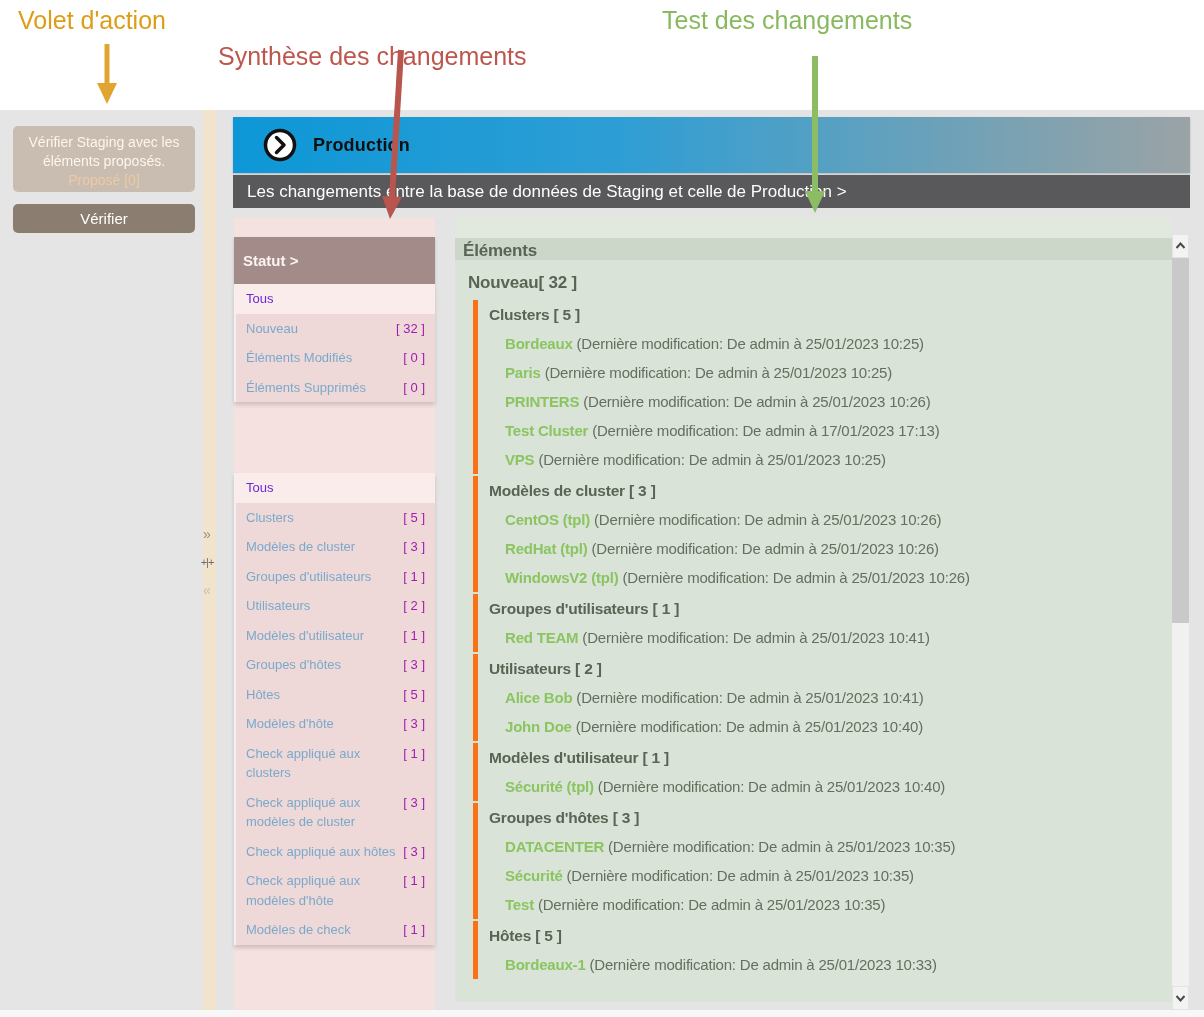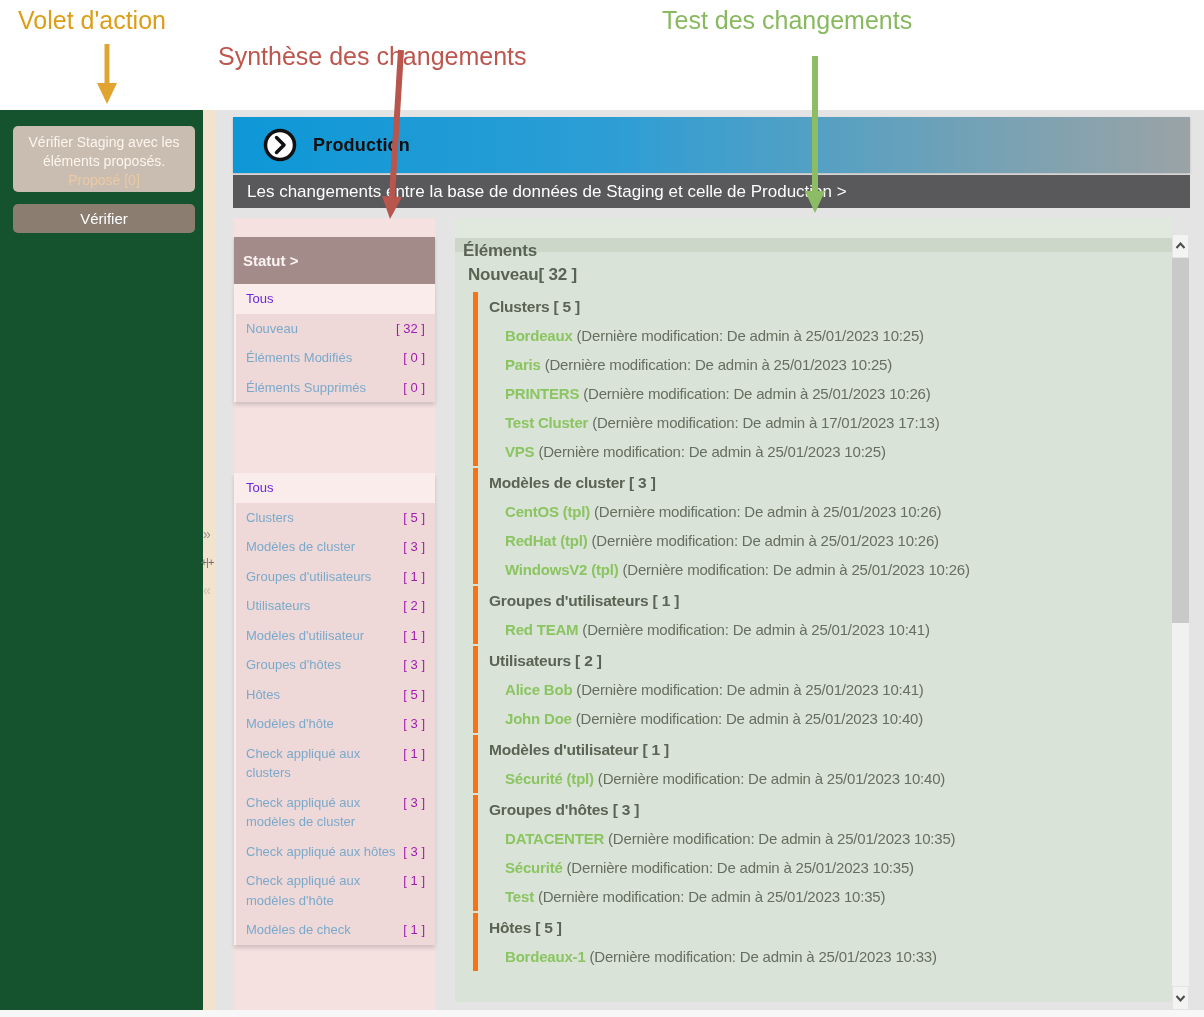--- a/index.html
+++ b/index.html
@@ -11,21 +11,21 @@
   .ann-orange{left:18px;color:#dd9d17;}
   .ann-red{left:218px;color:#bd564d;margin-top:36px;}
   .ann-green{left:662px;color:#88b95e;}
   .arrows{position:absolute;left:0;top:0;z-index:55;pointer-events:none;}
 
   
   .app-bg{position:absolute;left:0;top:110px;width:1204px;height:902px;background:#e4e4e4;}
   .bottom-strip{position:absolute;left:0;top:1010px;width:1204px;height:7px;background:#f7f7f7;}
 
   
-  .sidebar{position:absolute;left:0;top:110px;width:203px;height:900px;background:#14532d;}
+  .sidebar{position:absolute;left:0;top:110px;width:203px;height:900px;background:#e5e5e5;}
   .side-strip{position:absolute;left:203px;top:110px;width:13px;height:900px;background:#f2e3cc;}
   .btn{position:absolute;left:13px;width:182px;border:none;border-radius:5px;color:#fff;
        font-family:"Liberation Sans",sans-serif;cursor:pointer;display:block;text-align:center;}
   .btn-propose{top:16px;height:66px;background:#c9bcb0;font-size:14px;line-height:19px;padding-top:5px;box-sizing:border-box;}
   .btn-propose .b-line{display:block;color:#fdf6ee;}
   .btn-propose .b-badge{display:block;color:#eccaa4;}
   .btn-verify{top:94px;height:29px;background:#8b7e71;font-size:15px;}
   .btn-apply{top:135px;height:28px;background:#90c5e2;font-size:15px;}
 
   .collapse-col{position:absolute;left:196px;top:525px;width:22px;z-index:5;text-align:center;}
@@ -57,21 +57,21 @@
   .frow{display:flex;justify-content:space-between;align-items:flex-start;
         padding:5px 10px 5px 10px;font-size:13px;line-height:19.5px;cursor:pointer;}
   .frow .flabel{color:#7ba9cb;max-width:152px;}
   .frow .fcount{color:#a21caf;white-space:nowrap;text-align:center;}
   .frow.sel{background:#f9eceb;}
   .frow.sel .flabel{color:#6d28d9;}
 
   
   .elements-panel{position:absolute;left:455px;top:218px;width:717px;height:784px;background:#dae3d7;overflow:hidden;}
   .el-top{height:20px;background:#e1e9de;}
-  .el-hd{height:14px;background:#ccd7c9;color:#5a6455;font-size:17px;font-weight:bold;
+  .el-hd{height:22px;background:#ccd7c9;color:#5a6455;font-size:17px;font-weight:bold;
          line-height:26px;padding-left:8px;letter-spacing:-.2px;}
   .el-body{padding-top:8px;}
   .group-title{padding-left:13px;font-size:17px;font-weight:bold;color:#5a6455;line-height:30px;letter-spacing:-.2px;}
   .cats{margin-left:18px;margin-top:2px;}
   .cat{border-left:5px solid #f97316;margin:2px 0;}
   .cat-title{padding-left:11px;font-size:15.5px;font-weight:bold;color:#5a6455;line-height:29px;letter-spacing:-.2px;}
   .citem{padding-left:27px;font-size:15px;line-height:29px;color:#656f5f;white-space:nowrap;letter-spacing:-.2px;}
   .cname{font-weight:bold;color:#8ac561;cursor:pointer;}
   .cmeta{color:#656f5f;}
 

